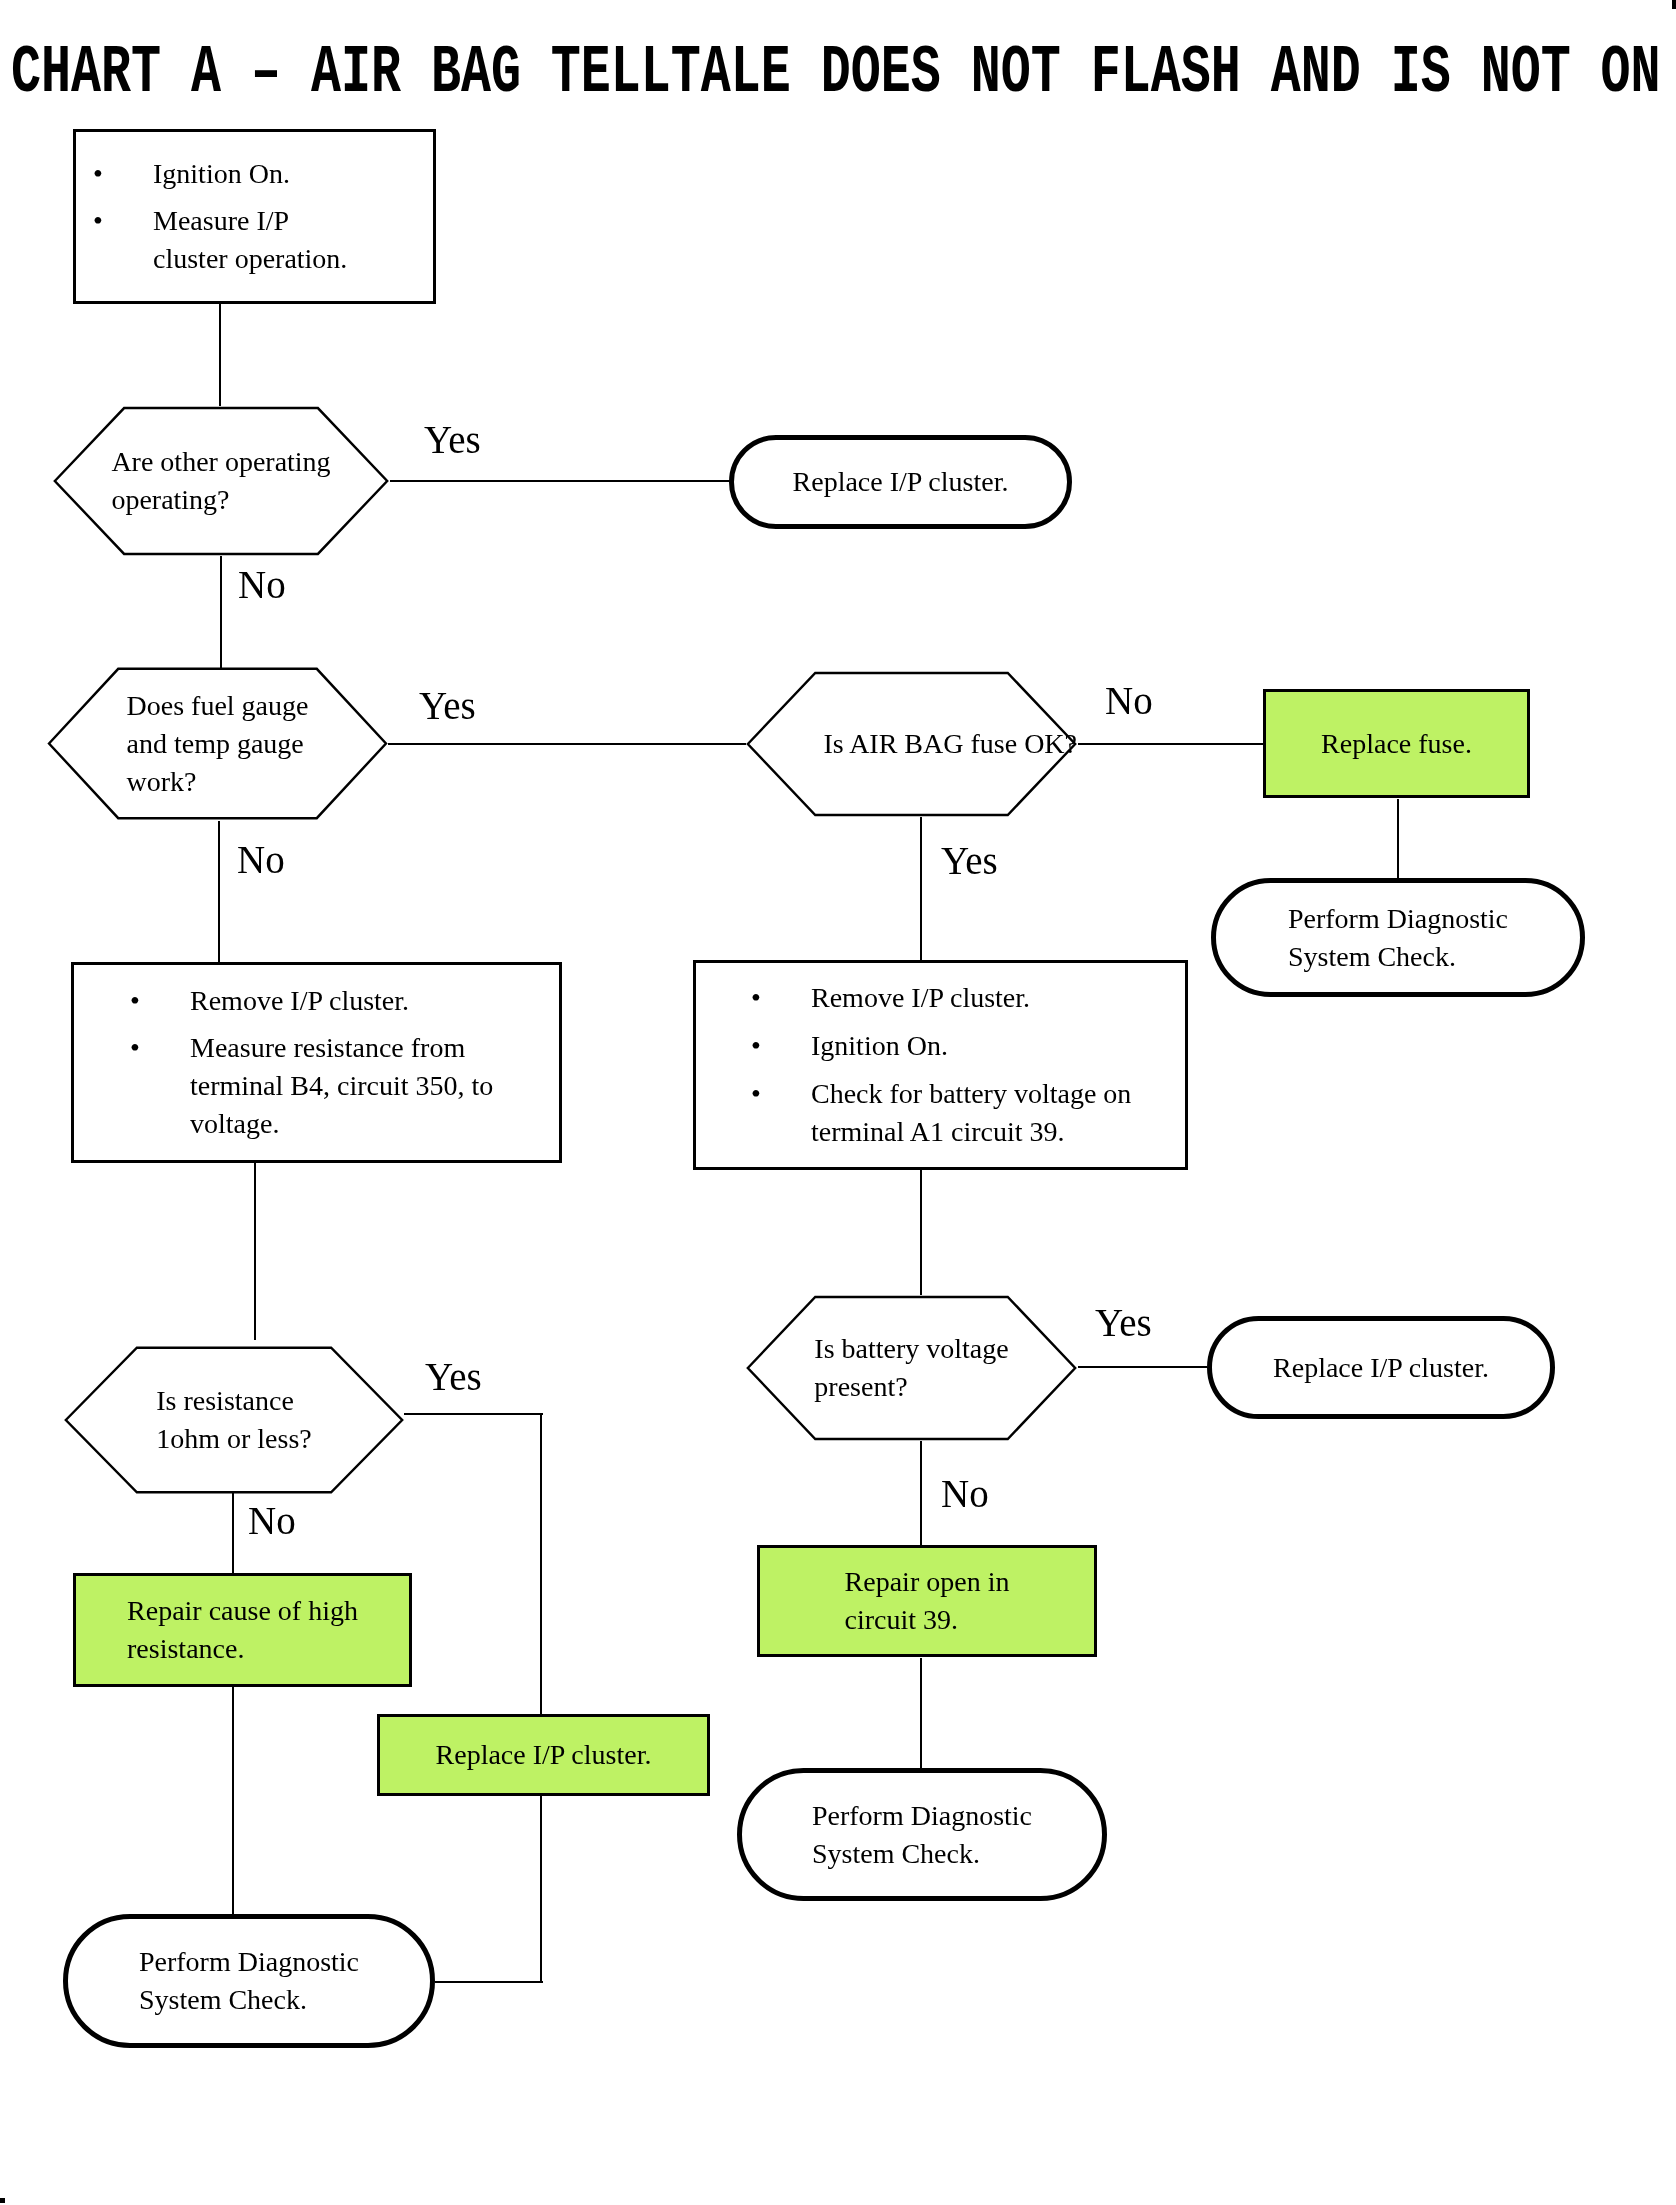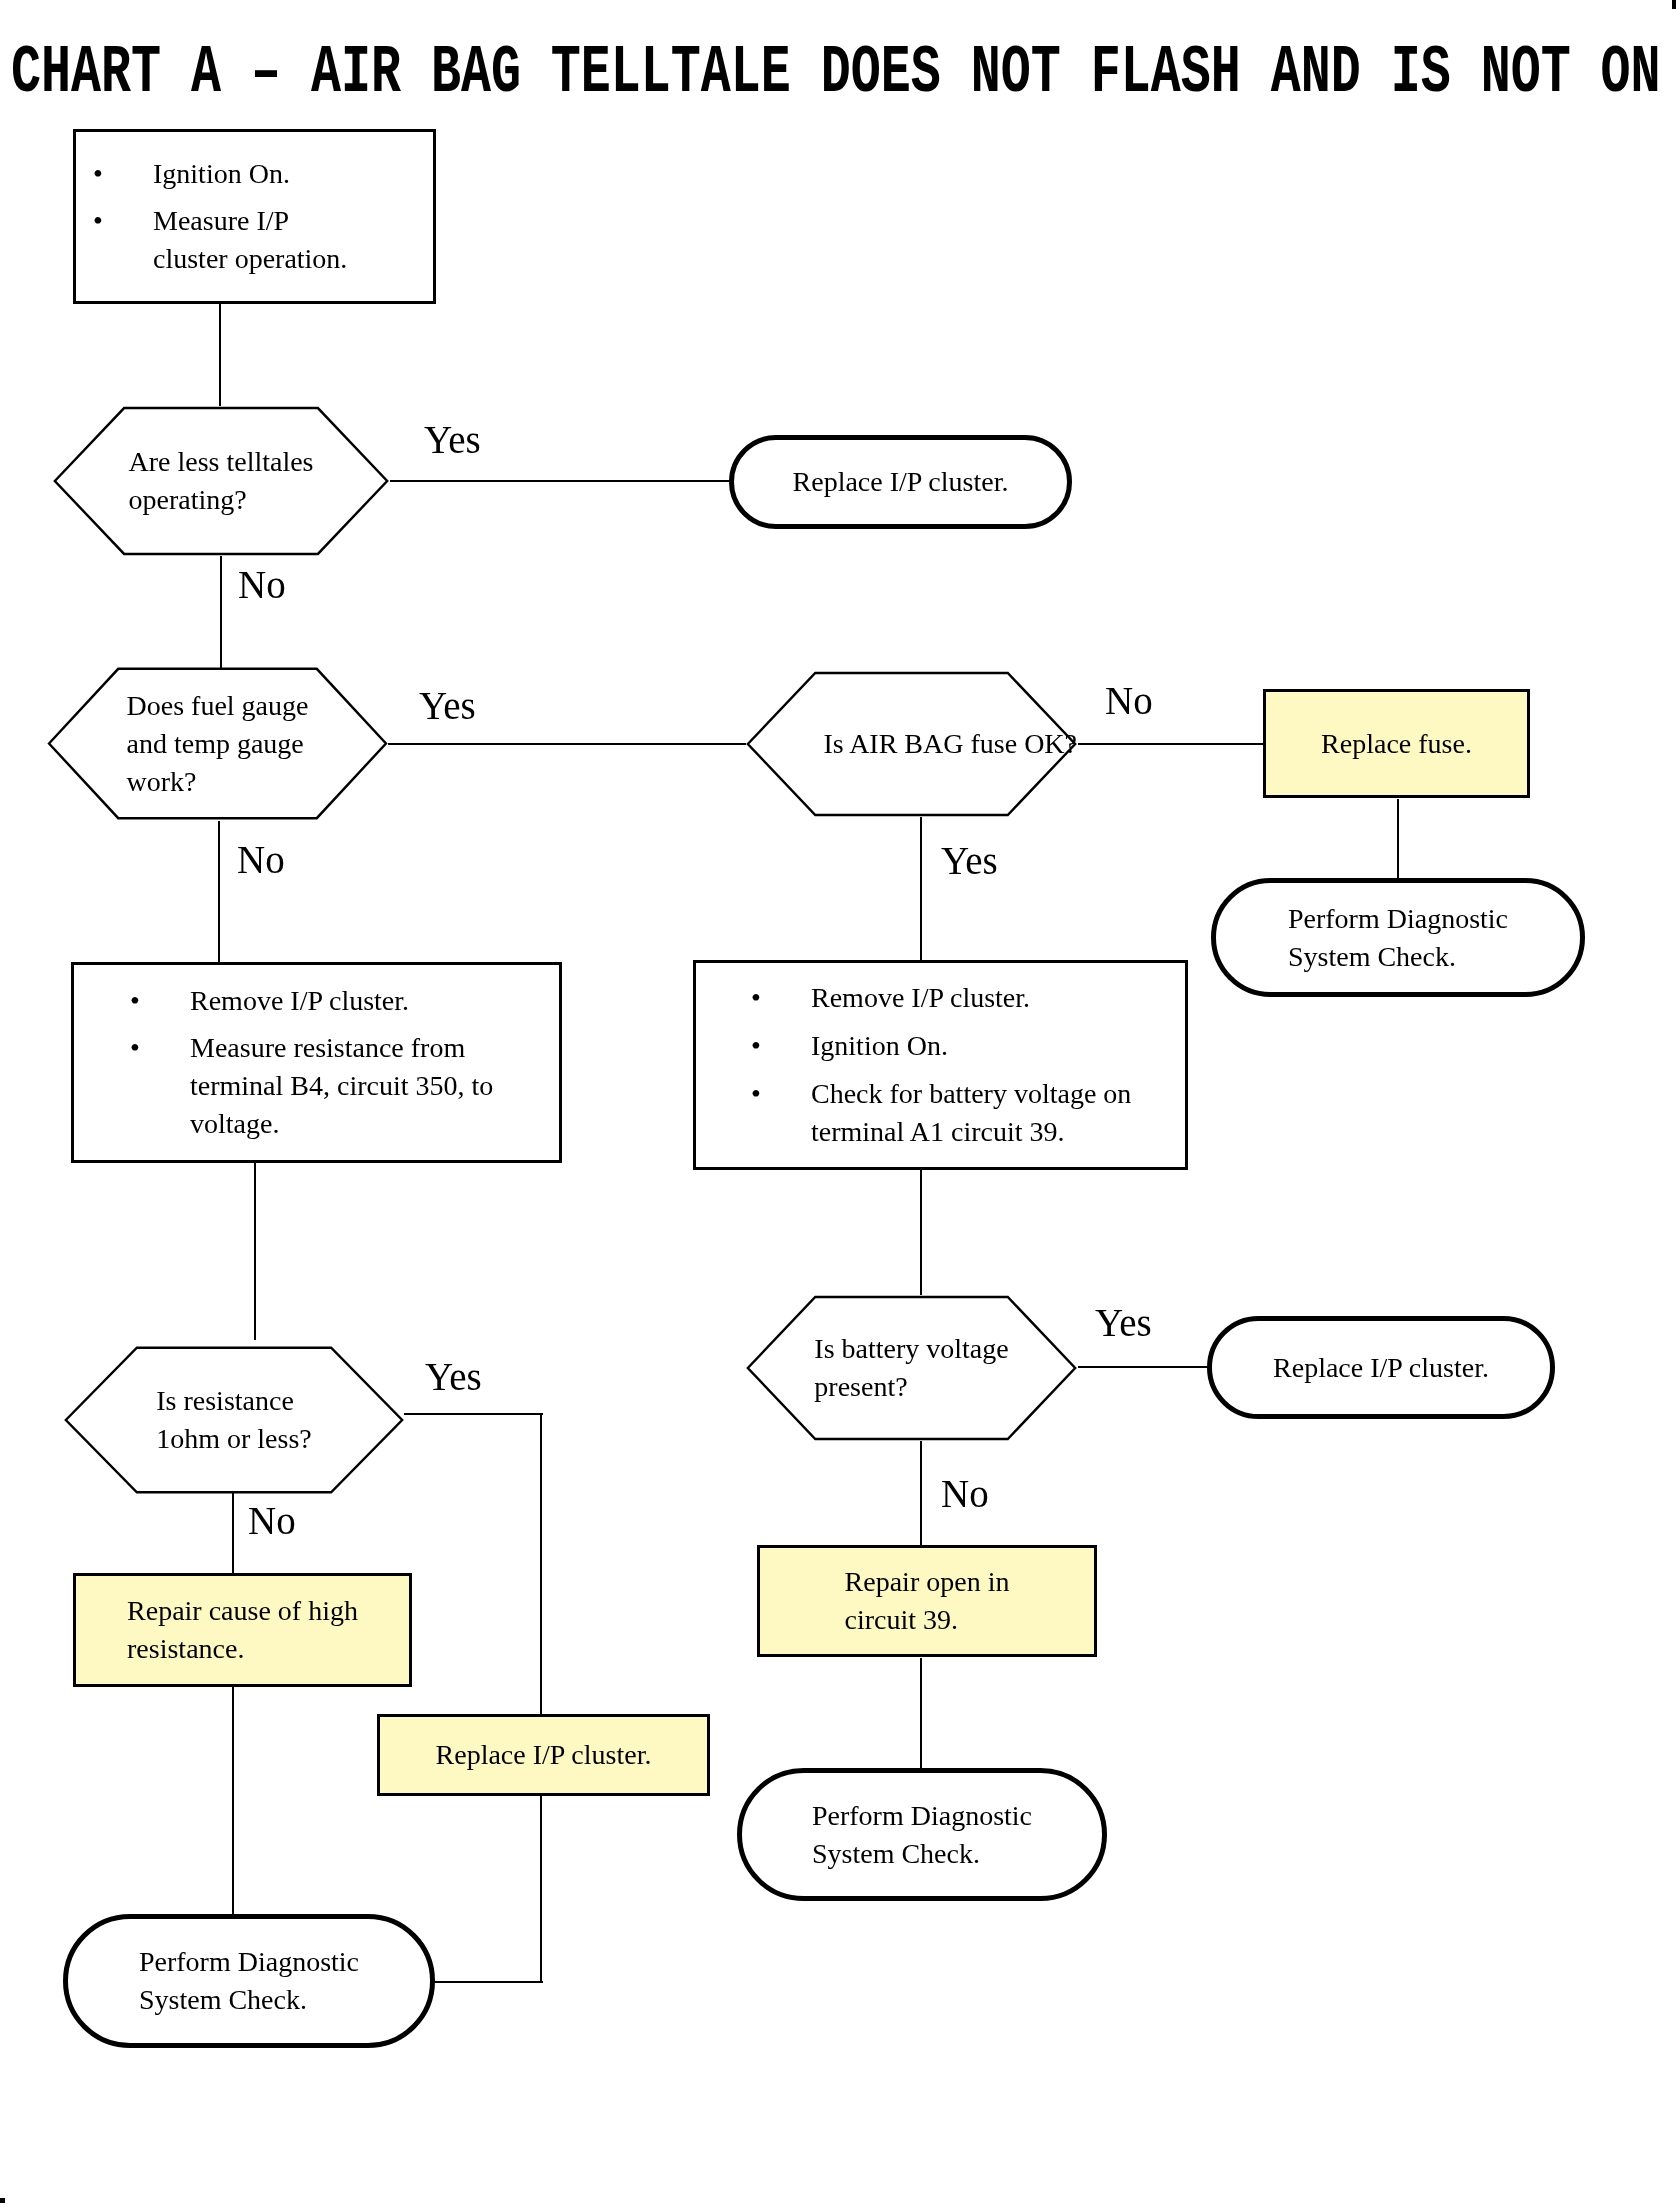--- a/index.html
+++ b/index.html
@@ -7,21 +7,21 @@
           font-family:"Liberation Serif",serif;color:#000;}
   .title{position:absolute;left:11px;top:34px;font-family:"Liberation Mono",monospace;
          font-weight:bold;font-size:68px;white-space:nowrap;
          transform:scaleX(0.735);transform-origin:left top;letter-spacing:0;}
   .line{line-height:38px;white-space:nowrap;font-size:28px;}
   
   .vline,.hline{position:absolute;background:#000;}
   .vline{width:2.4px;}
   .hline{height:2.4px;}
   
-  .rbox{position:absolute;border:3px solid #000;background:#fef9c3;box-sizing:border-box;
+  .rbox{position:absolute;border:3px solid #000;background:#bef264;box-sizing:border-box;
         display:flex;align-items:center;justify-content:center;}
   .rbox.th{border-width:3.6px;}
   .rb-text{text-align:left;}
   .rb-text.center{text-align:center;}
   
   .bul-box{position:absolute;border:3.6px solid #000;background:#fff;box-sizing:border-box;
            display:flex;flex-direction:column;justify-content:center;}
   .bul-box.thin{border-width:3px;}
   .bitem{display:flex;align-items:flex-start;margin:4.9px 0;}
   .bullet{width:60px;flex:0 0 60px;font-size:28px;line-height:38px;text-align:left;}
@@ -89,21 +89,21 @@
         <div class="line">cluster operation.</div>
       </div>
     </div>
   </div>
 
   <div class="hex" style="left:53px;top:406px;width:336px;height:150px;">
     <svg viewBox="0 0 553 246">
       <polygon points="3,123 117,3 436,3 550,123 436,243 117,243" fill="#fff" stroke="#000" stroke-width="4"></polygon>
     </svg>
     <div class="hex-text">
-      <div class="line">Are less telltales</div>
+      <div class="line">Are other operating</div>
       <div class="line">operating?</div>
     </div>
   </div>
 
   <div class="stadium" style="left:729px;top:435px;width:343px;height:94px;">
     <div class="st-text">
       <div class="line">Replace I/P cluster.</div>
     </div>
   </div>
 

